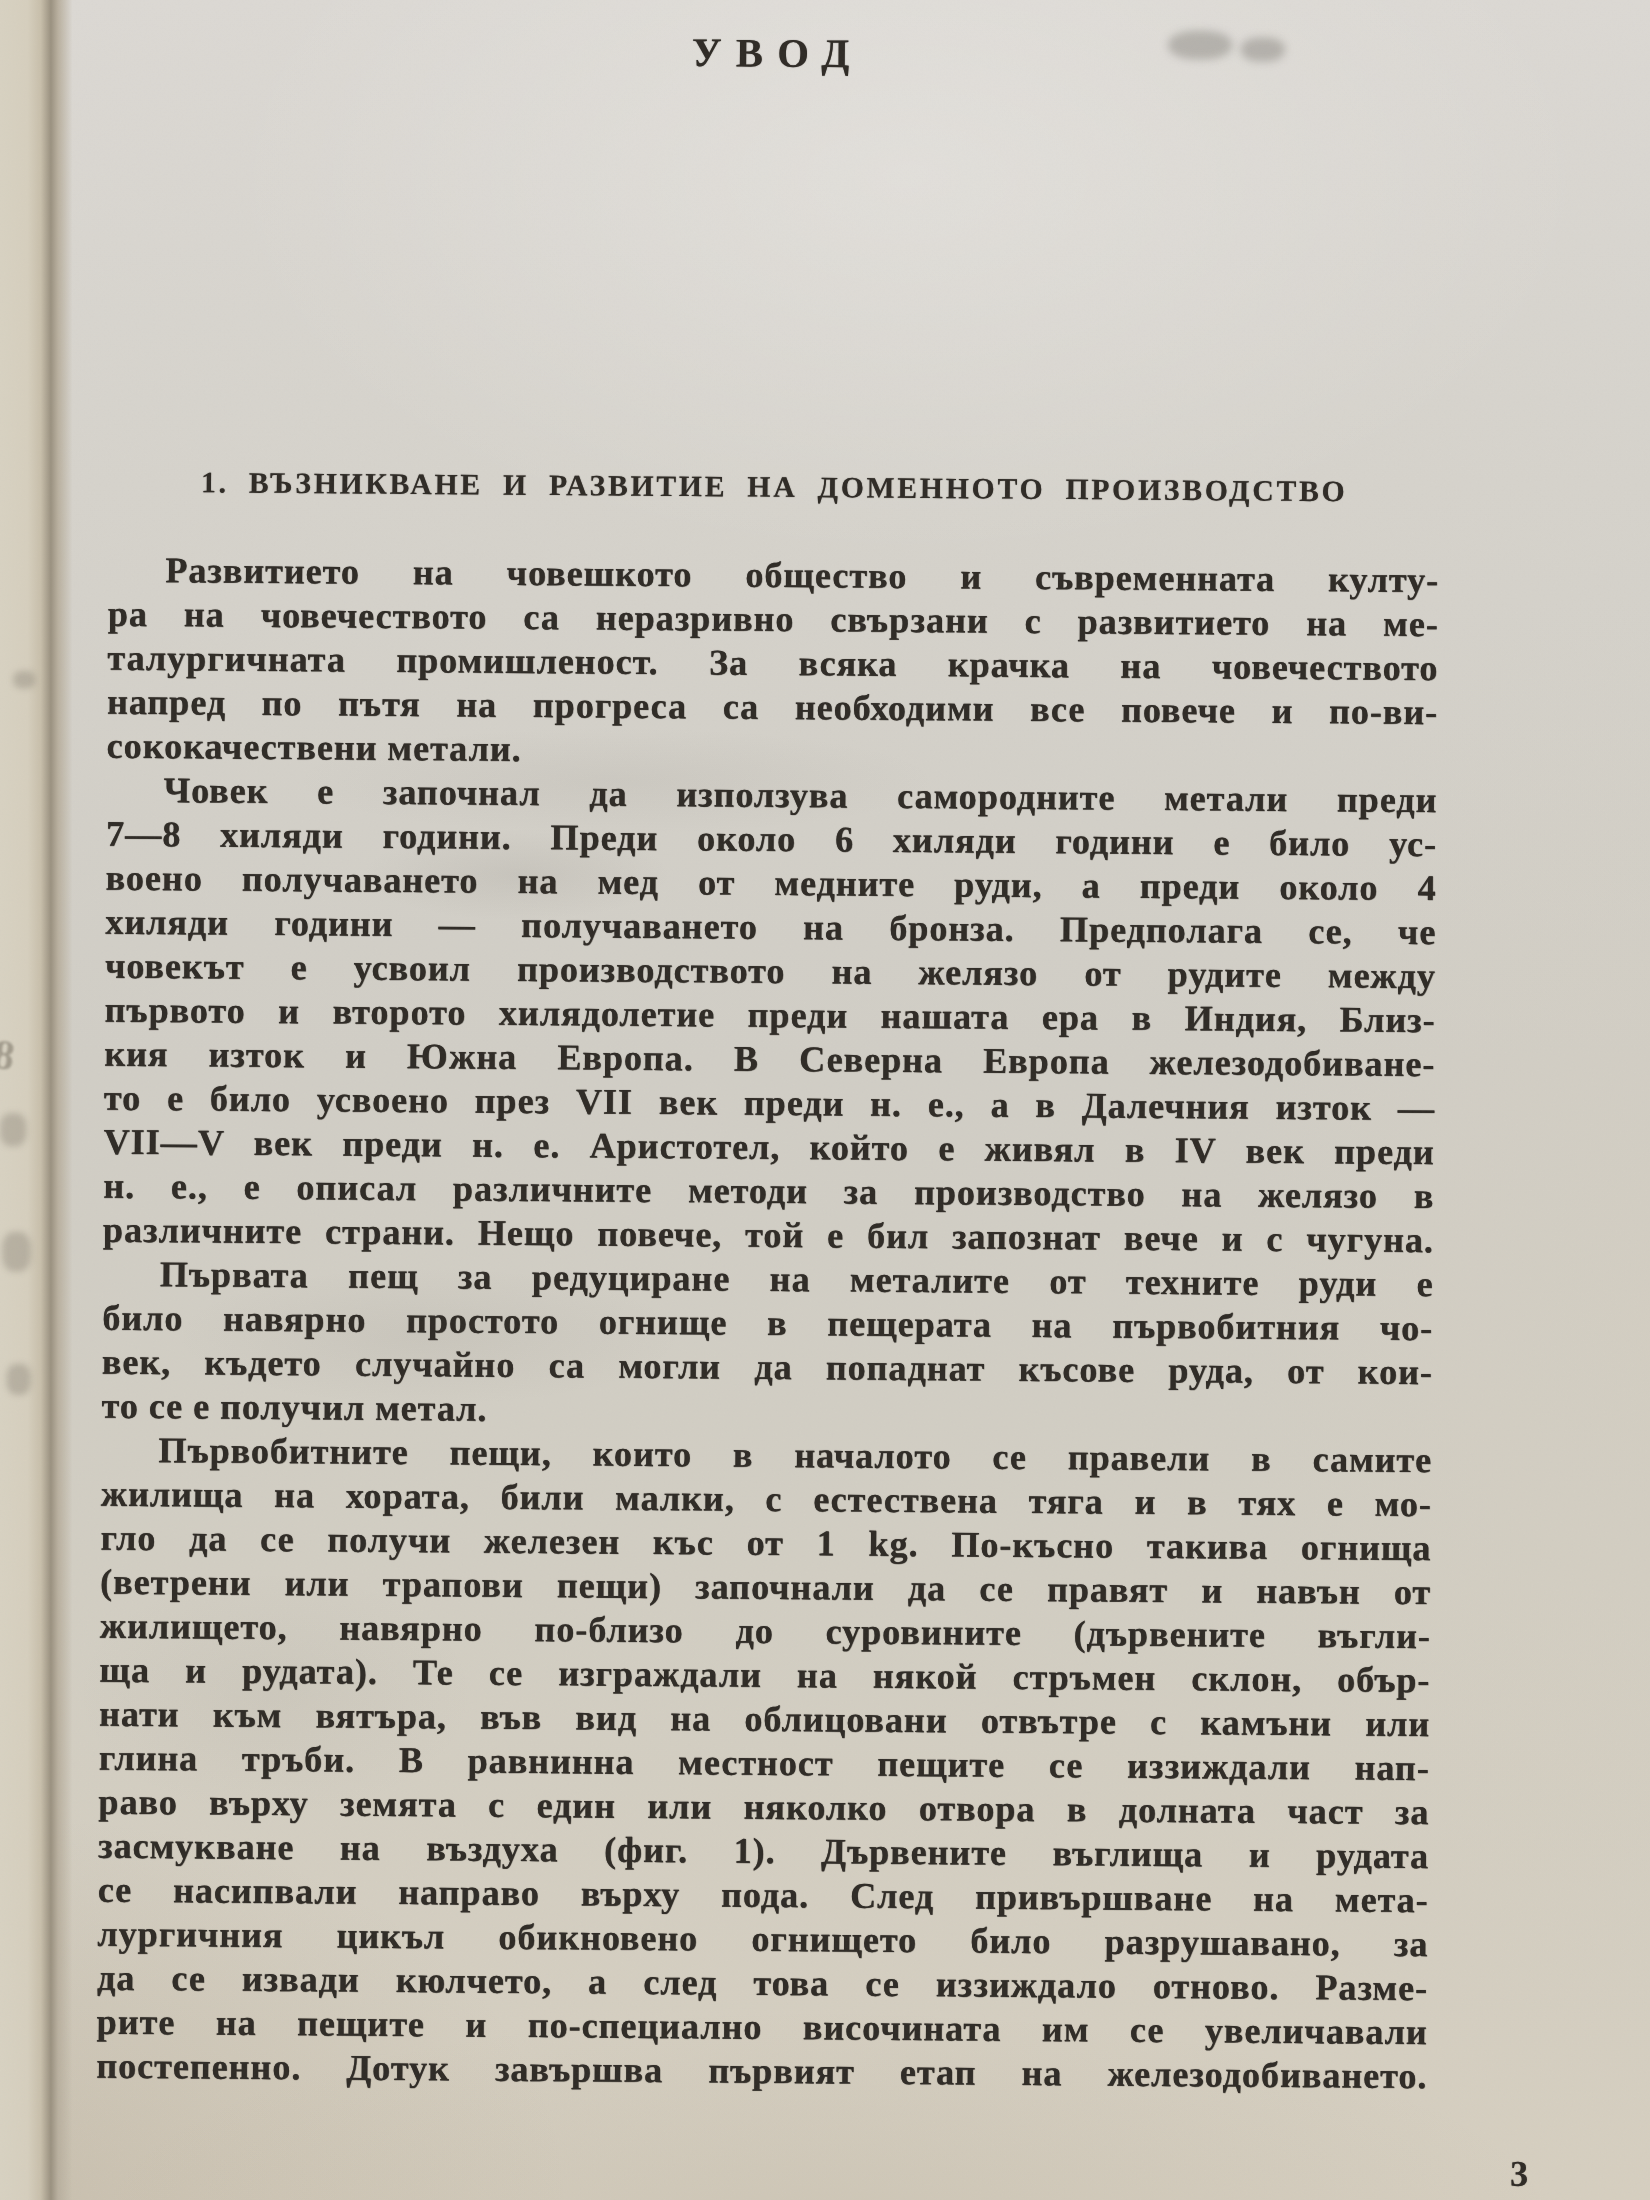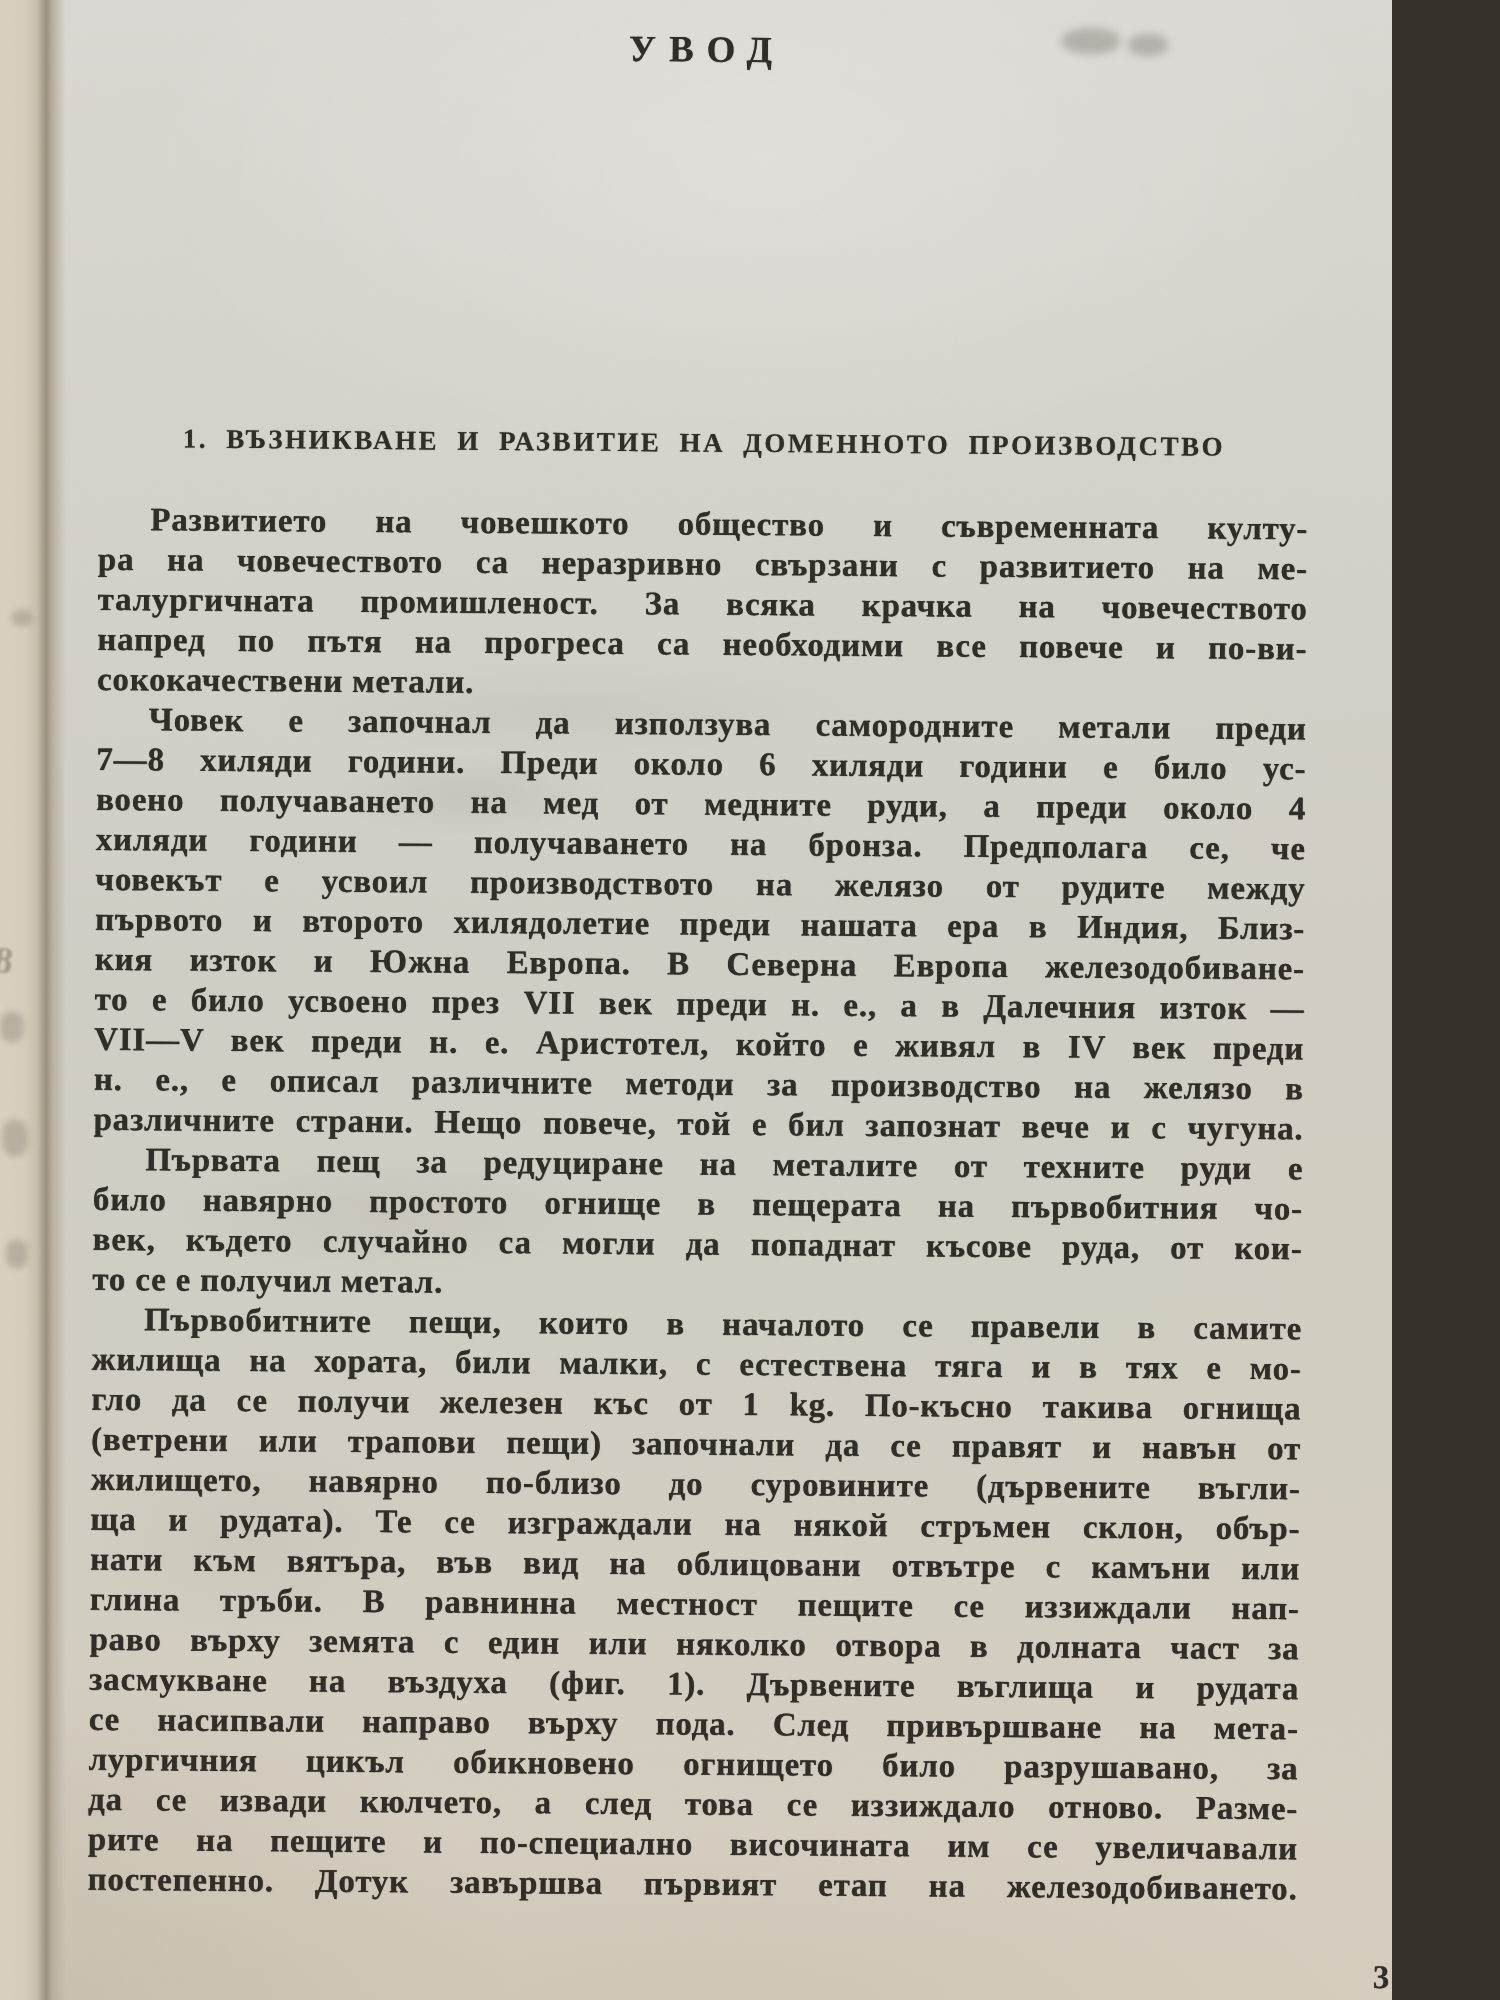--- a/index.html
+++ b/index.html
@@ -1,18 +1,18 @@
 <!DOCTYPE html>
 <html><head>
 <meta charset="utf-8">
 <style>
   html,body{margin:0;padding:0;background:#35312a;}
   .page{
     position:relative;
-    width:1392px;height:2000px;
+    width:1500px;height:2000px;
     overflow:hidden;
     background:
       radial-gradient(ellipse 900px 500px at 55% 8%, rgba(255,255,255,0.22), rgba(255,255,255,0) 70%),
       radial-gradient(ellipse 700px 500px at 2% 100%, rgba(123,104,74,0.14), rgba(123,104,74,0) 70%),
       radial-gradient(ellipse 500px 900px at 100% 60%, rgba(214,206,191,0.35), rgba(214,206,191,0) 75%),
       linear-gradient(180deg,#dcd9d4 0%, #d6d3cc 22%, #d1cec6 48%, #d2cec3 72%, #d6cfc0 100%);
     font-family:"Liberation Serif","DejaVu Serif",serif;
   }
   
   .gutter{

